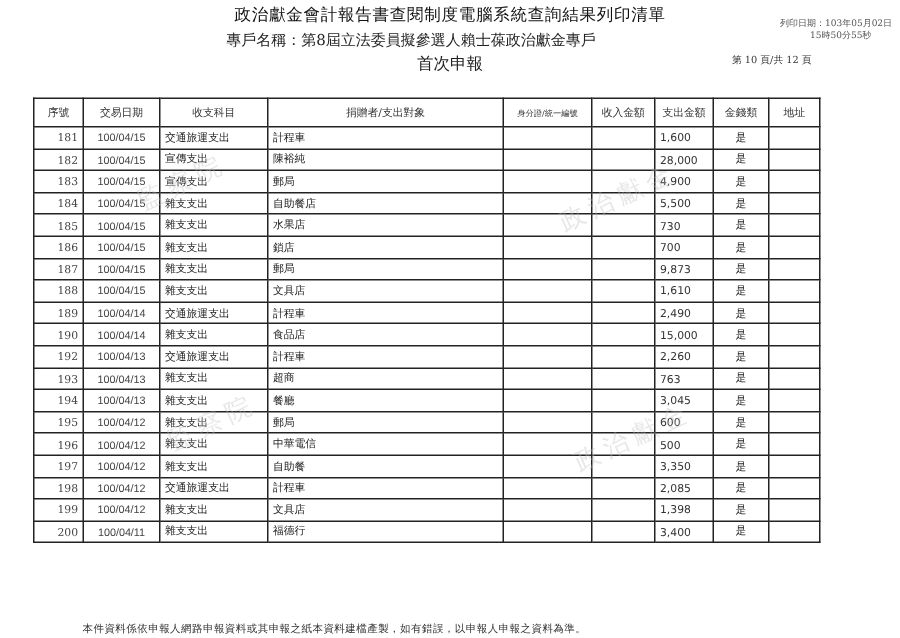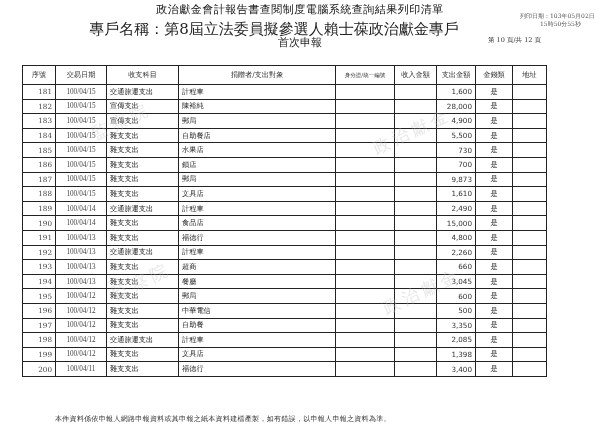--- a/index.html
+++ b/index.html
@@ -1,37 +1,37 @@
 <!DOCTYPE html>
 <html><head>
 <meta charset="utf-8">
 <style>
   html, body { margin:0; padding:0; background:#fff; }
   body { width:600px; height:425px; position:relative; overflow:hidden;
          font-family:"DejaVu Serif", serif; color:#222; }
   .title { position:absolute; left:0; width:600px; top:2px; text-align:center;
            font-size:11px; letter-spacing:0.5px; color:#111; }
   .subtitle { position:absolute; left:0; width:548px; top:20px; text-align:center;
-              font-size:15px; color:#222; }
+              font-size:10px; color:#222; }
   .report-type { position:absolute; left:0; width:600px; top:35px; text-align:center;
                  font-size:11px; color:#222; }
   .print-info { position:absolute; left:520px; top:12px; font-size:6px; color:#555; line-height:8px; }
   .print-info .t2 { padding-left:20px; }
   .page-info { position:absolute; left:488px; top:36px; font-size:6.5px; color:#333; }
 
   table.grid { position:absolute; left:22px; top:65px; border-collapse:collapse;
                table-layout:fixed; width:524px; }
   table.grid th, table.grid td { border:1.2px solid #222; height:13.6px; padding:0 3px;
                font-size:7.2px; white-space:nowrap; overflow:hidden; font-weight:normal; }
   table.grid th { height:18px; text-align:center; color:#333; }
   td.c-seq { text-align:right; color:#444; }
-  td.c-date { text-align:center; font-family:Liberation Serif, serif; font-size:7px; color:#444;margin-left:40px; }
+  td.c-date { text-align:center; font-family:Liberation Sans, sans-serif; font-size:7px; color:#444;margin-left:40px; }
   td.c-cat { text-align:left; padding-left:8px; }
   td.c-payee { text-align:left; padding-left:8px;margin-left:14px; }
-  td.c-exp { text-align:right; font-family:"DejaVu Sans", sans-serif; font-size:7px; color:#333; }
+  td.c-exp { text-align:left; font-family:"DejaVu Sans", sans-serif; font-size:7px; color:#333; }
   td.c-flag { text-align:center; }
   .footer { position:absolute; left:45px; top:414px; font-size:7px; color:#333; letter-spacing:0.3px;margin-left:10px; }
 
   .stamp { position:absolute; color:#bbb; font-size:17px; opacity:0.35;
            transform:rotate(-25deg); letter-spacing:4px; pointer-events:none; }
 </style>
 </head>
 <body>
 
 <div class="title">政治獻金會計報告書查閱制度電腦系統查詢結果列印清單</div>
@@ -174,49 +174,38 @@
         <td class="c-date">100/04/14</td>
         <td class="c-cat">雜支支出</td>
         <td class="c-payee">食品店</td>
         <td class="c-id"></td>
         <td class="c-inc"></td>
         <td class="c-exp">15,000</td>
         <td class="c-flag">是</td>
         <td class="c-addr"></td>
       </tr>
       <tr>
-        <td class="c-seq">191</td>
-        <td class="c-date">100/04/13</td>
-        <td class="c-cat">雜支支出</td>
-        <td class="c-payee">福德行</td>
-        <td class="c-id"></td>
-        <td class="c-inc"></td>
-        <td class="c-exp">4,800</td>
-        <td class="c-flag">是</td>
-        <td class="c-addr"></td>
-      </tr>
-      <tr>
         <td class="c-seq">192</td>
         <td class="c-date">100/04/13</td>
         <td class="c-cat">交通旅運支出</td>
         <td class="c-payee">計程車</td>
         <td class="c-id"></td>
         <td class="c-inc"></td>
         <td class="c-exp">2,260</td>
         <td class="c-flag">是</td>
         <td class="c-addr"></td>
       </tr>
       <tr>
         <td class="c-seq">193</td>
         <td class="c-date">100/04/13</td>
         <td class="c-cat">雜支支出</td>
         <td class="c-payee">超商</td>
         <td class="c-id"></td>
         <td class="c-inc"></td>
-        <td class="c-exp">660</td>
+        <td class="c-exp">763</td>
         <td class="c-flag">是</td>
         <td class="c-addr"></td>
       </tr>
       <tr>
         <td class="c-seq">194</td>
         <td class="c-date">100/04/13</td>
         <td class="c-cat">雜支支出</td>
         <td class="c-payee">餐廳</td>
         <td class="c-id"></td>
         <td class="c-inc"></td>

